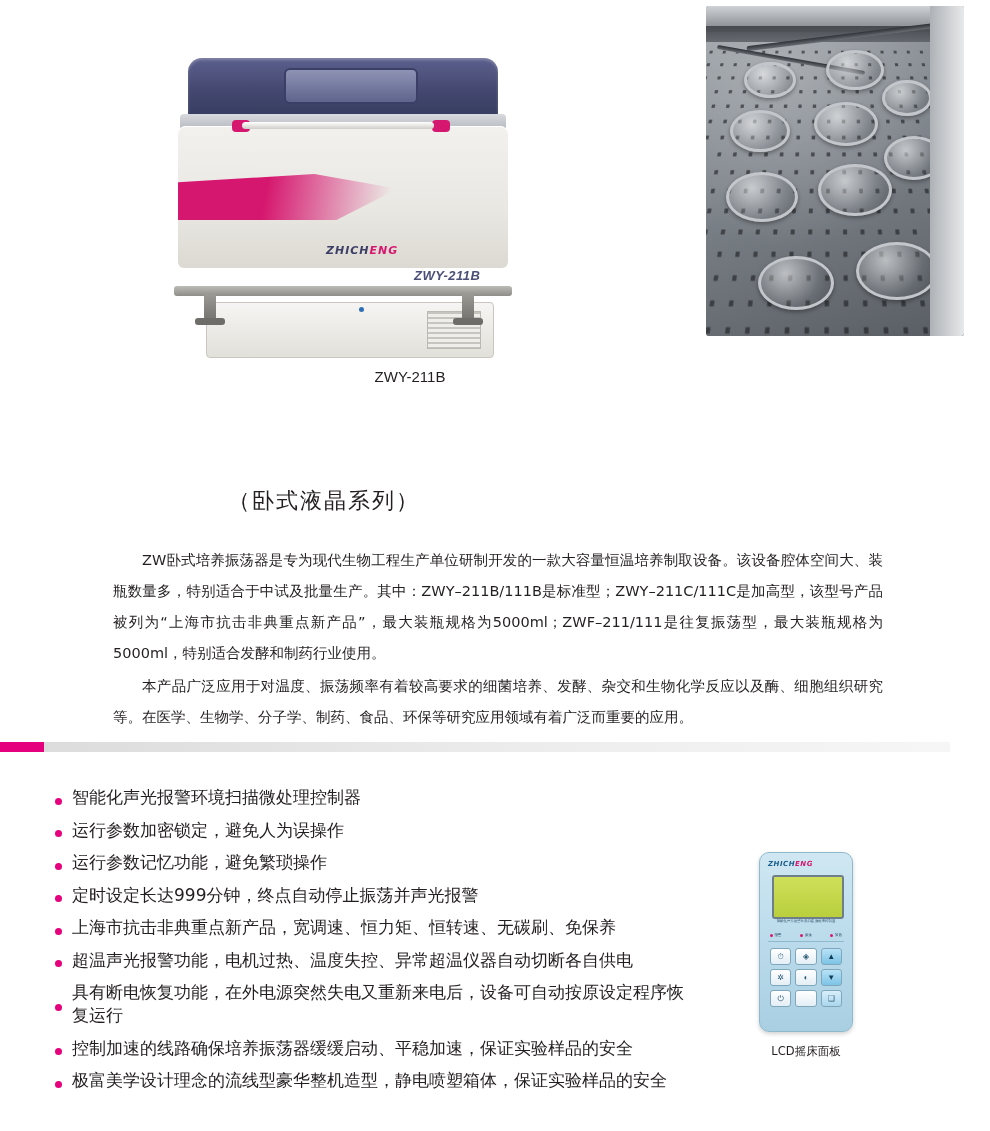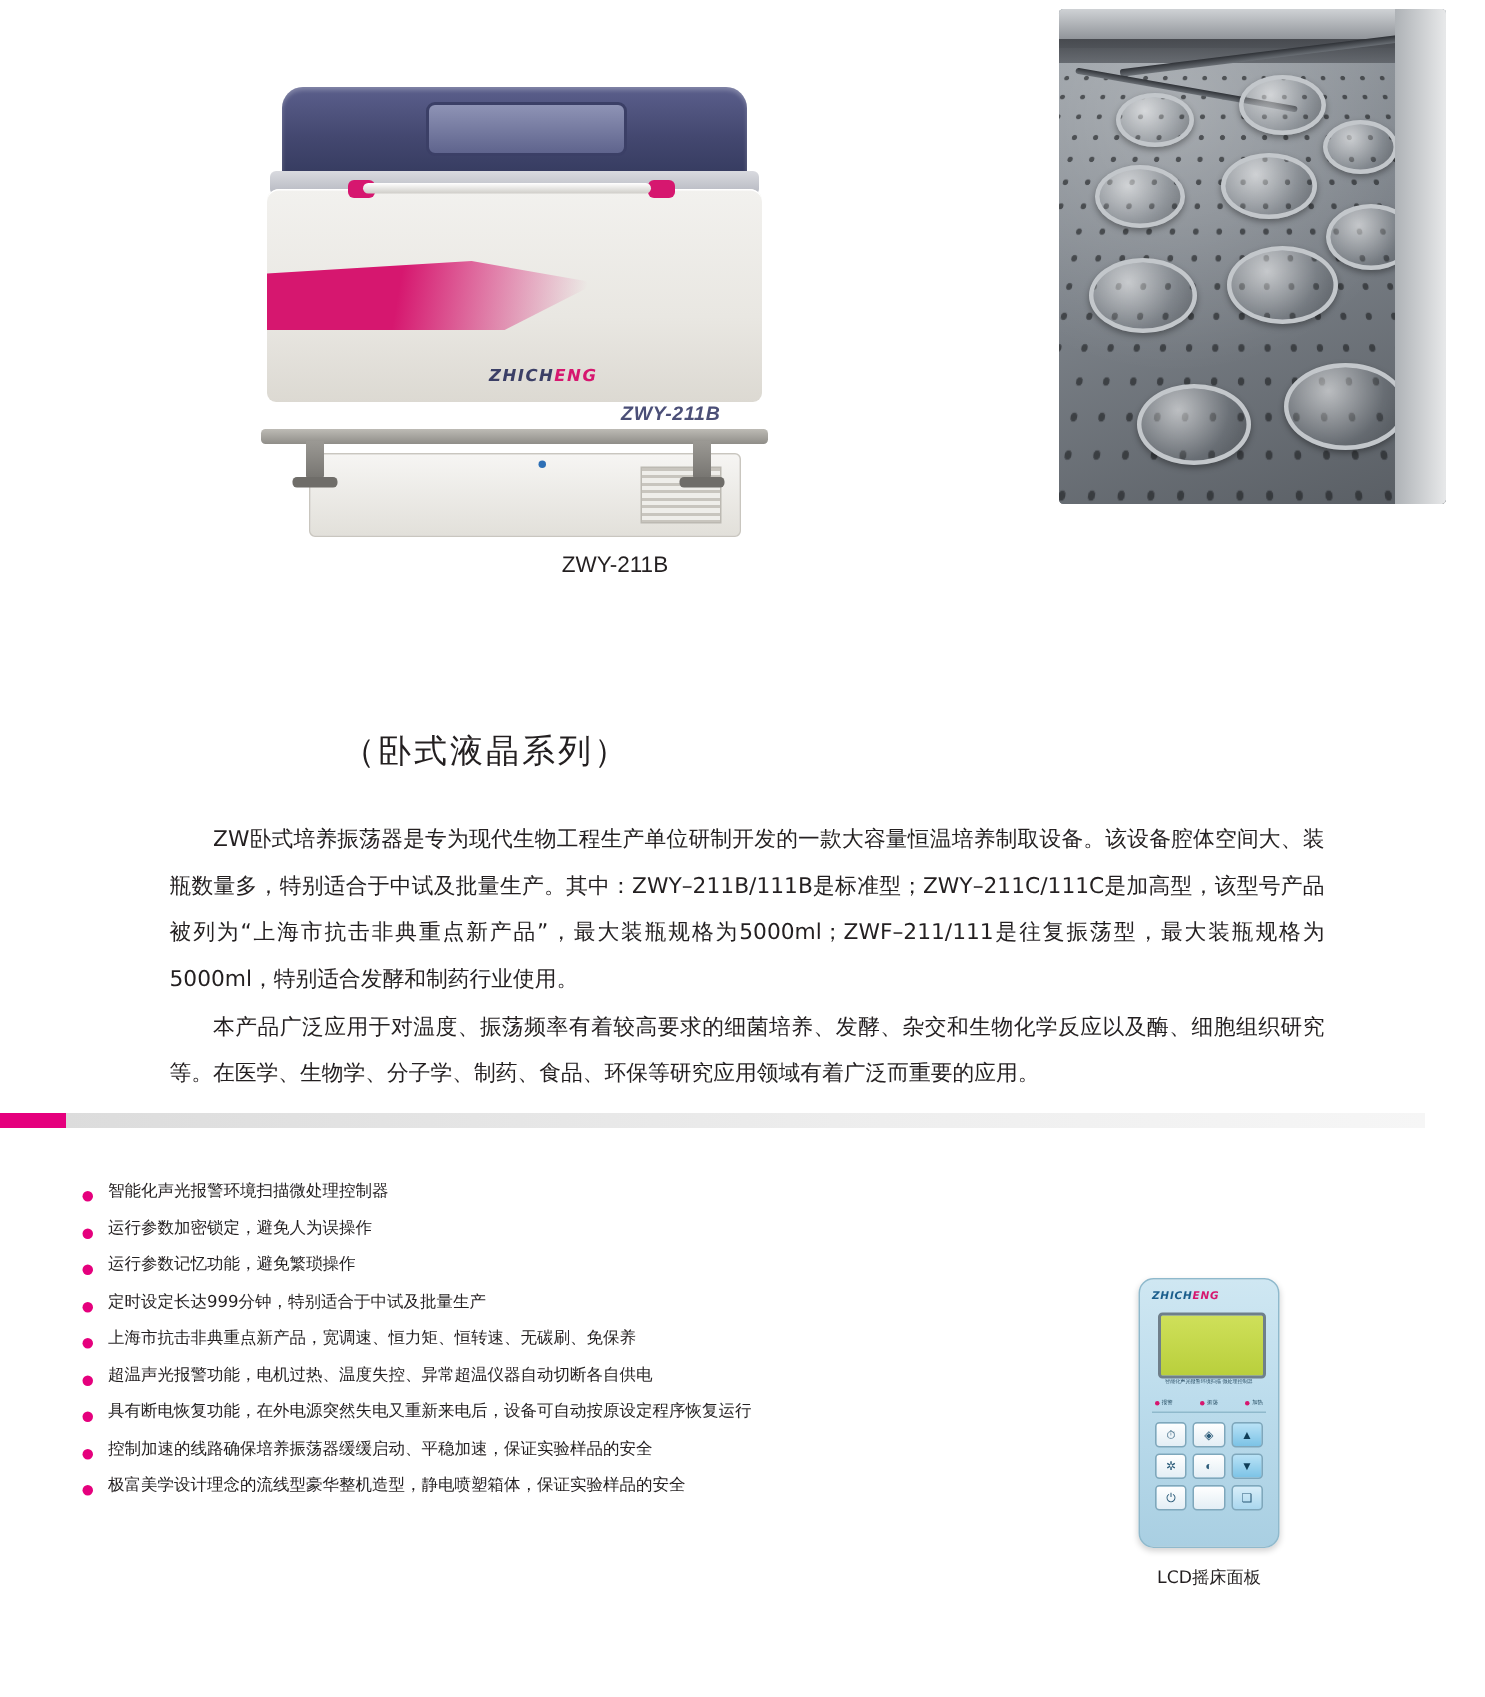--- a/index.html
+++ b/index.html
@@ -285,21 +285,21 @@
     left: 113px;
     top: 545px;
     width: 770px;
     font-size: 14.5px;
     line-height: 31px;
     color: #231f20;
     text-align: justify;
     font-family: "DejaVu Sans", sans-serif;
   }
   .body-copy p { margin: 0; text-indent: 2em; }
-  .body-copy p + p { margin-top: 2px; font-family: Liberation Mono, monospace; }
+  .body-copy p + p { margin-top: 2px; }
 
   
   .divider-wrap {
     position: absolute;
     left: 0;
     top: 742px;
     width: 990px;
     height: 12px;
   }
   .divider-pink {
@@ -317,23 +317,23 @@
 
   
   .features {
     position: absolute;
     left: 55px;
     top: 786px;
     width: 640px;
   }
   .feature-item {
     display: flex;
-    align-items: flex-end;
+    align-items: center;
     margin-bottom: 9.5px;
-    font-size: 11px;
+    font-size: 17px;
     color: #231f20;
     font-family: "DejaVu Sans", sans-serif;
   }
   .bullet {
     width: 7px;
     height: 7px;
     border-radius: 50%;
     background: #e5007d;
     margin: 7px 10px 0 0;
     flex: 0 0 auto;
@@ -511,21 +511,21 @@
   <div class="feature-item">
     <span class="bullet"></span>
     <span>运行参数加密锁定，避免人为误操作</span>
   </div>
   <div class="feature-item">
     <span class="bullet"></span>
     <span>运行参数记忆功能，避免繁琐操作</span>
   </div>
   <div class="feature-item">
     <span class="bullet"></span>
-    <span>定时设定长达999分钟，特别适合于中试及批量生产</span>
+    <span>定时设定长达999分钟，终点自动停止振荡并声光报警</span>
   </div>
   <div class="feature-item">
     <span class="bullet"></span>
     <span>上海市抗击非典重点新产品，宽调速、恒力矩、恒转速、无碳刷、免保养</span>
   </div>
   <div class="feature-item">
     <span class="bullet"></span>
     <span>超温声光报警功能，电机过热、温度失控、异常超温仪器自动切断各自供电</span>
   </div>
   <div class="feature-item">

